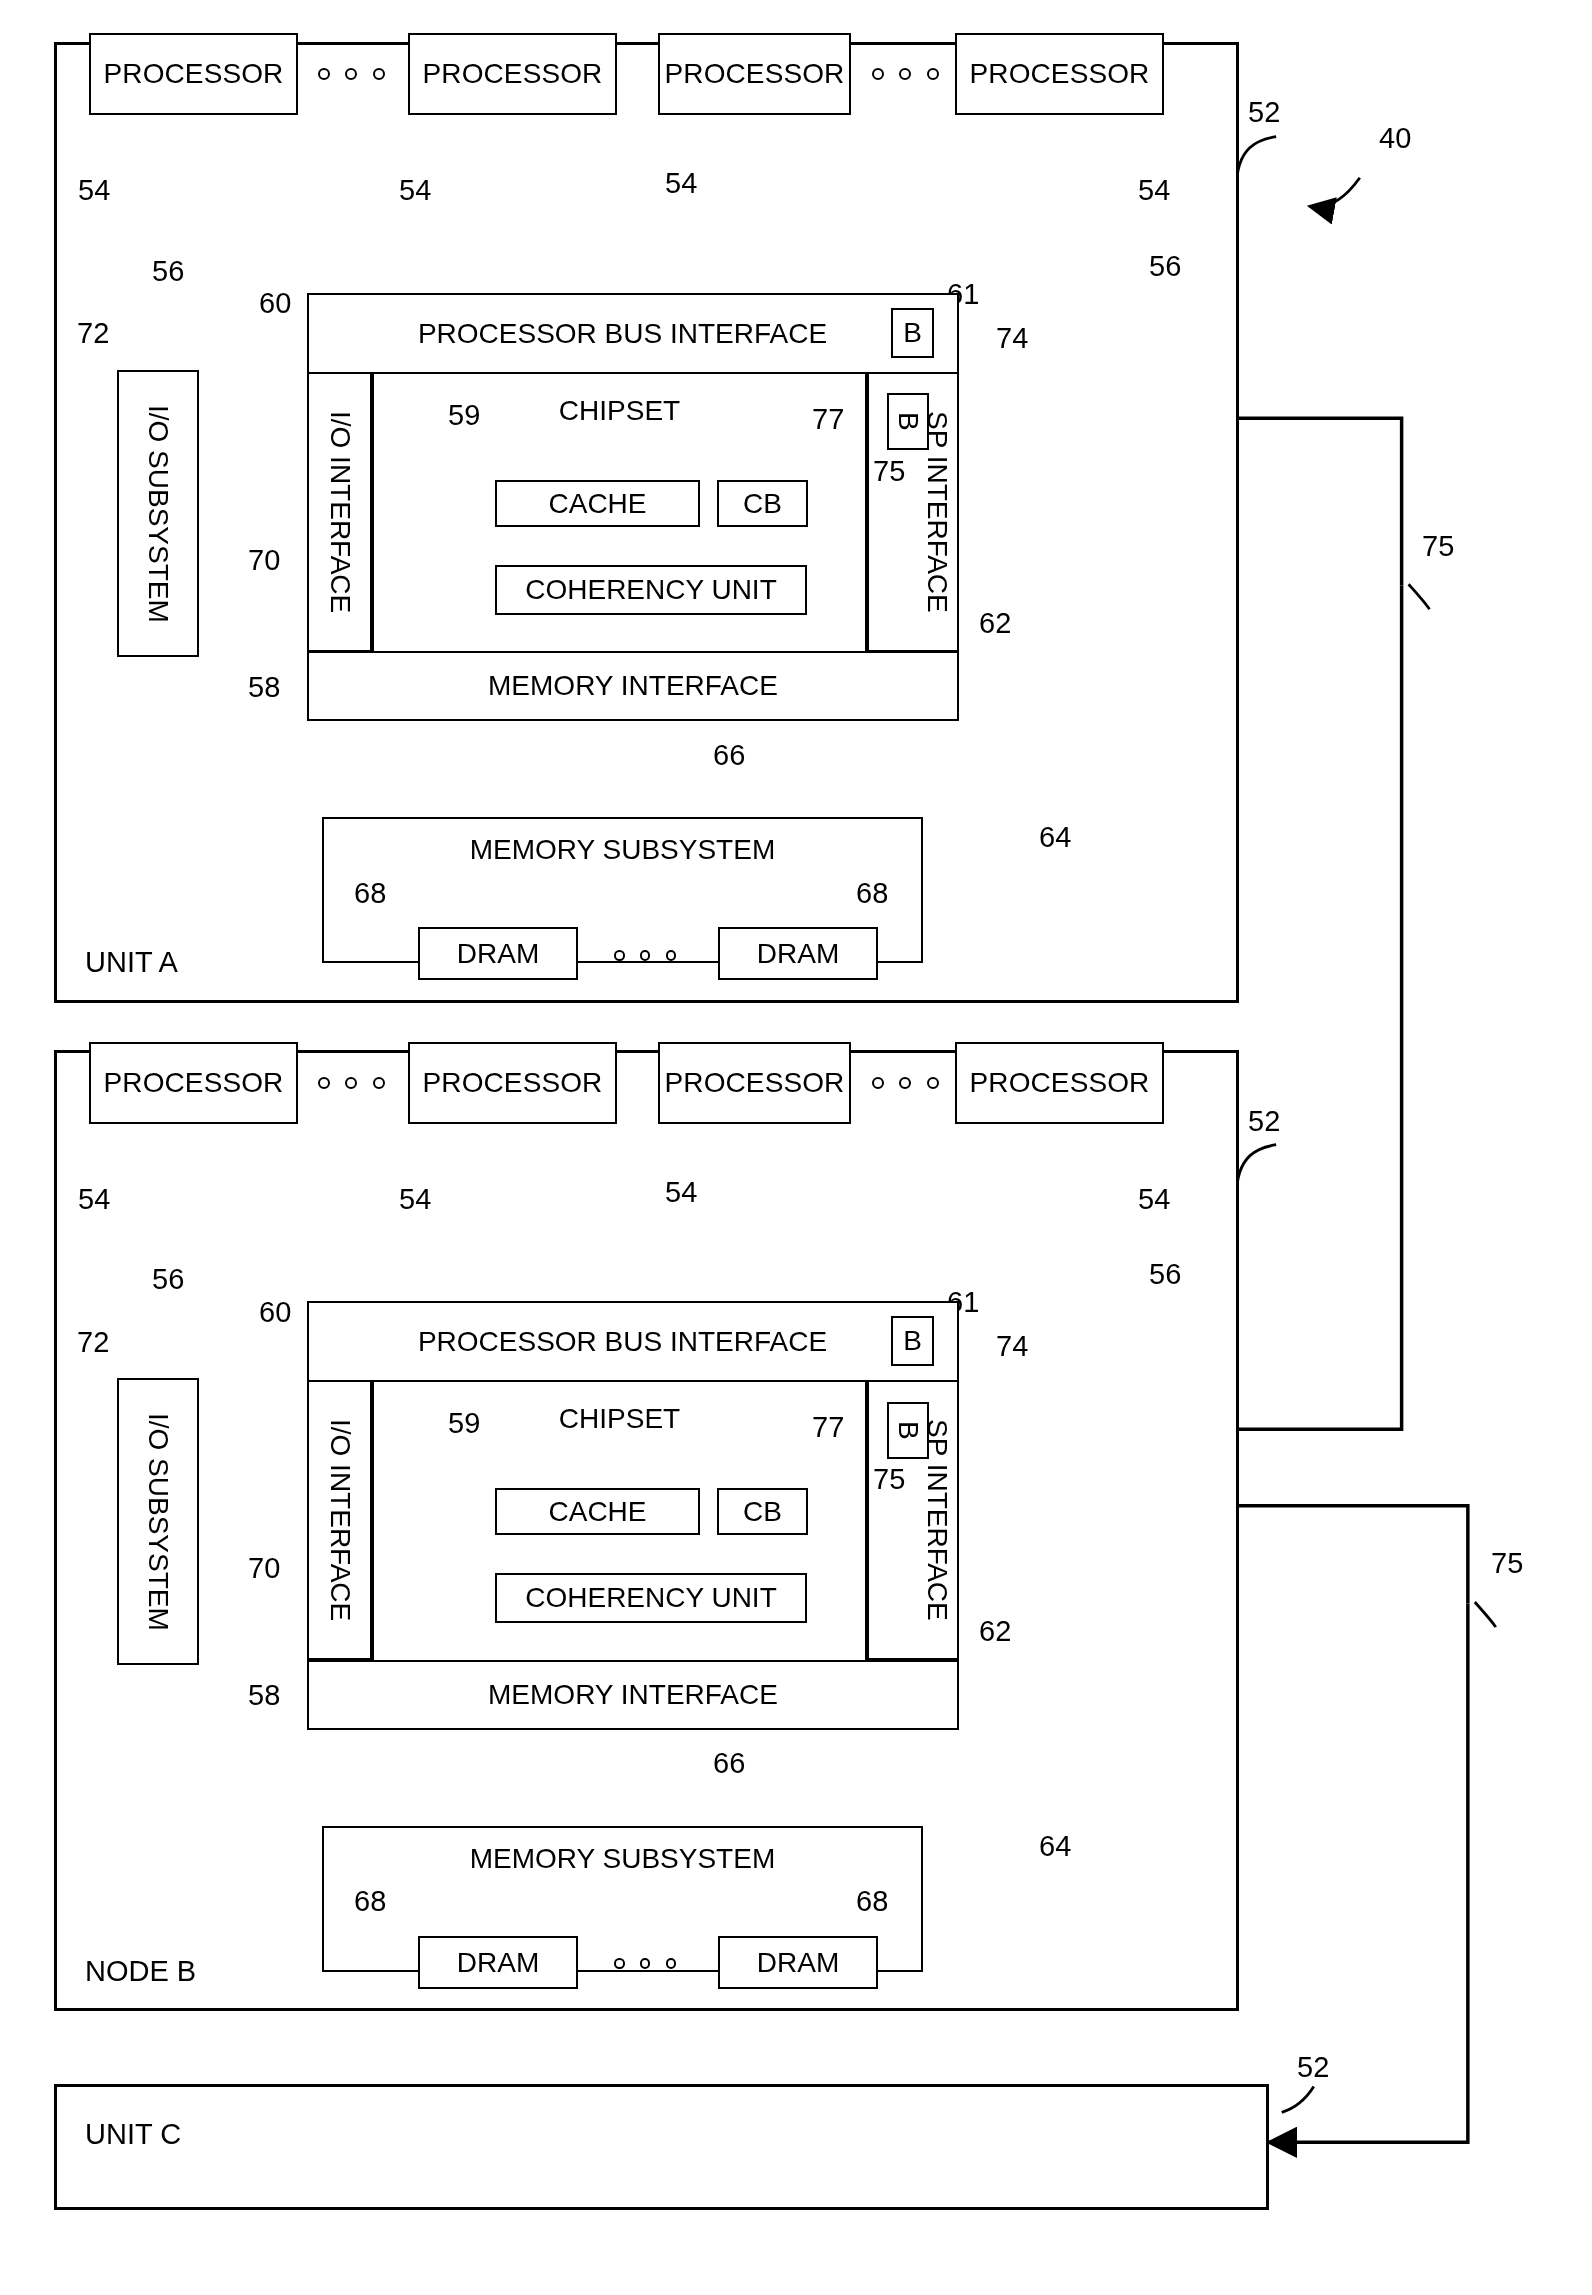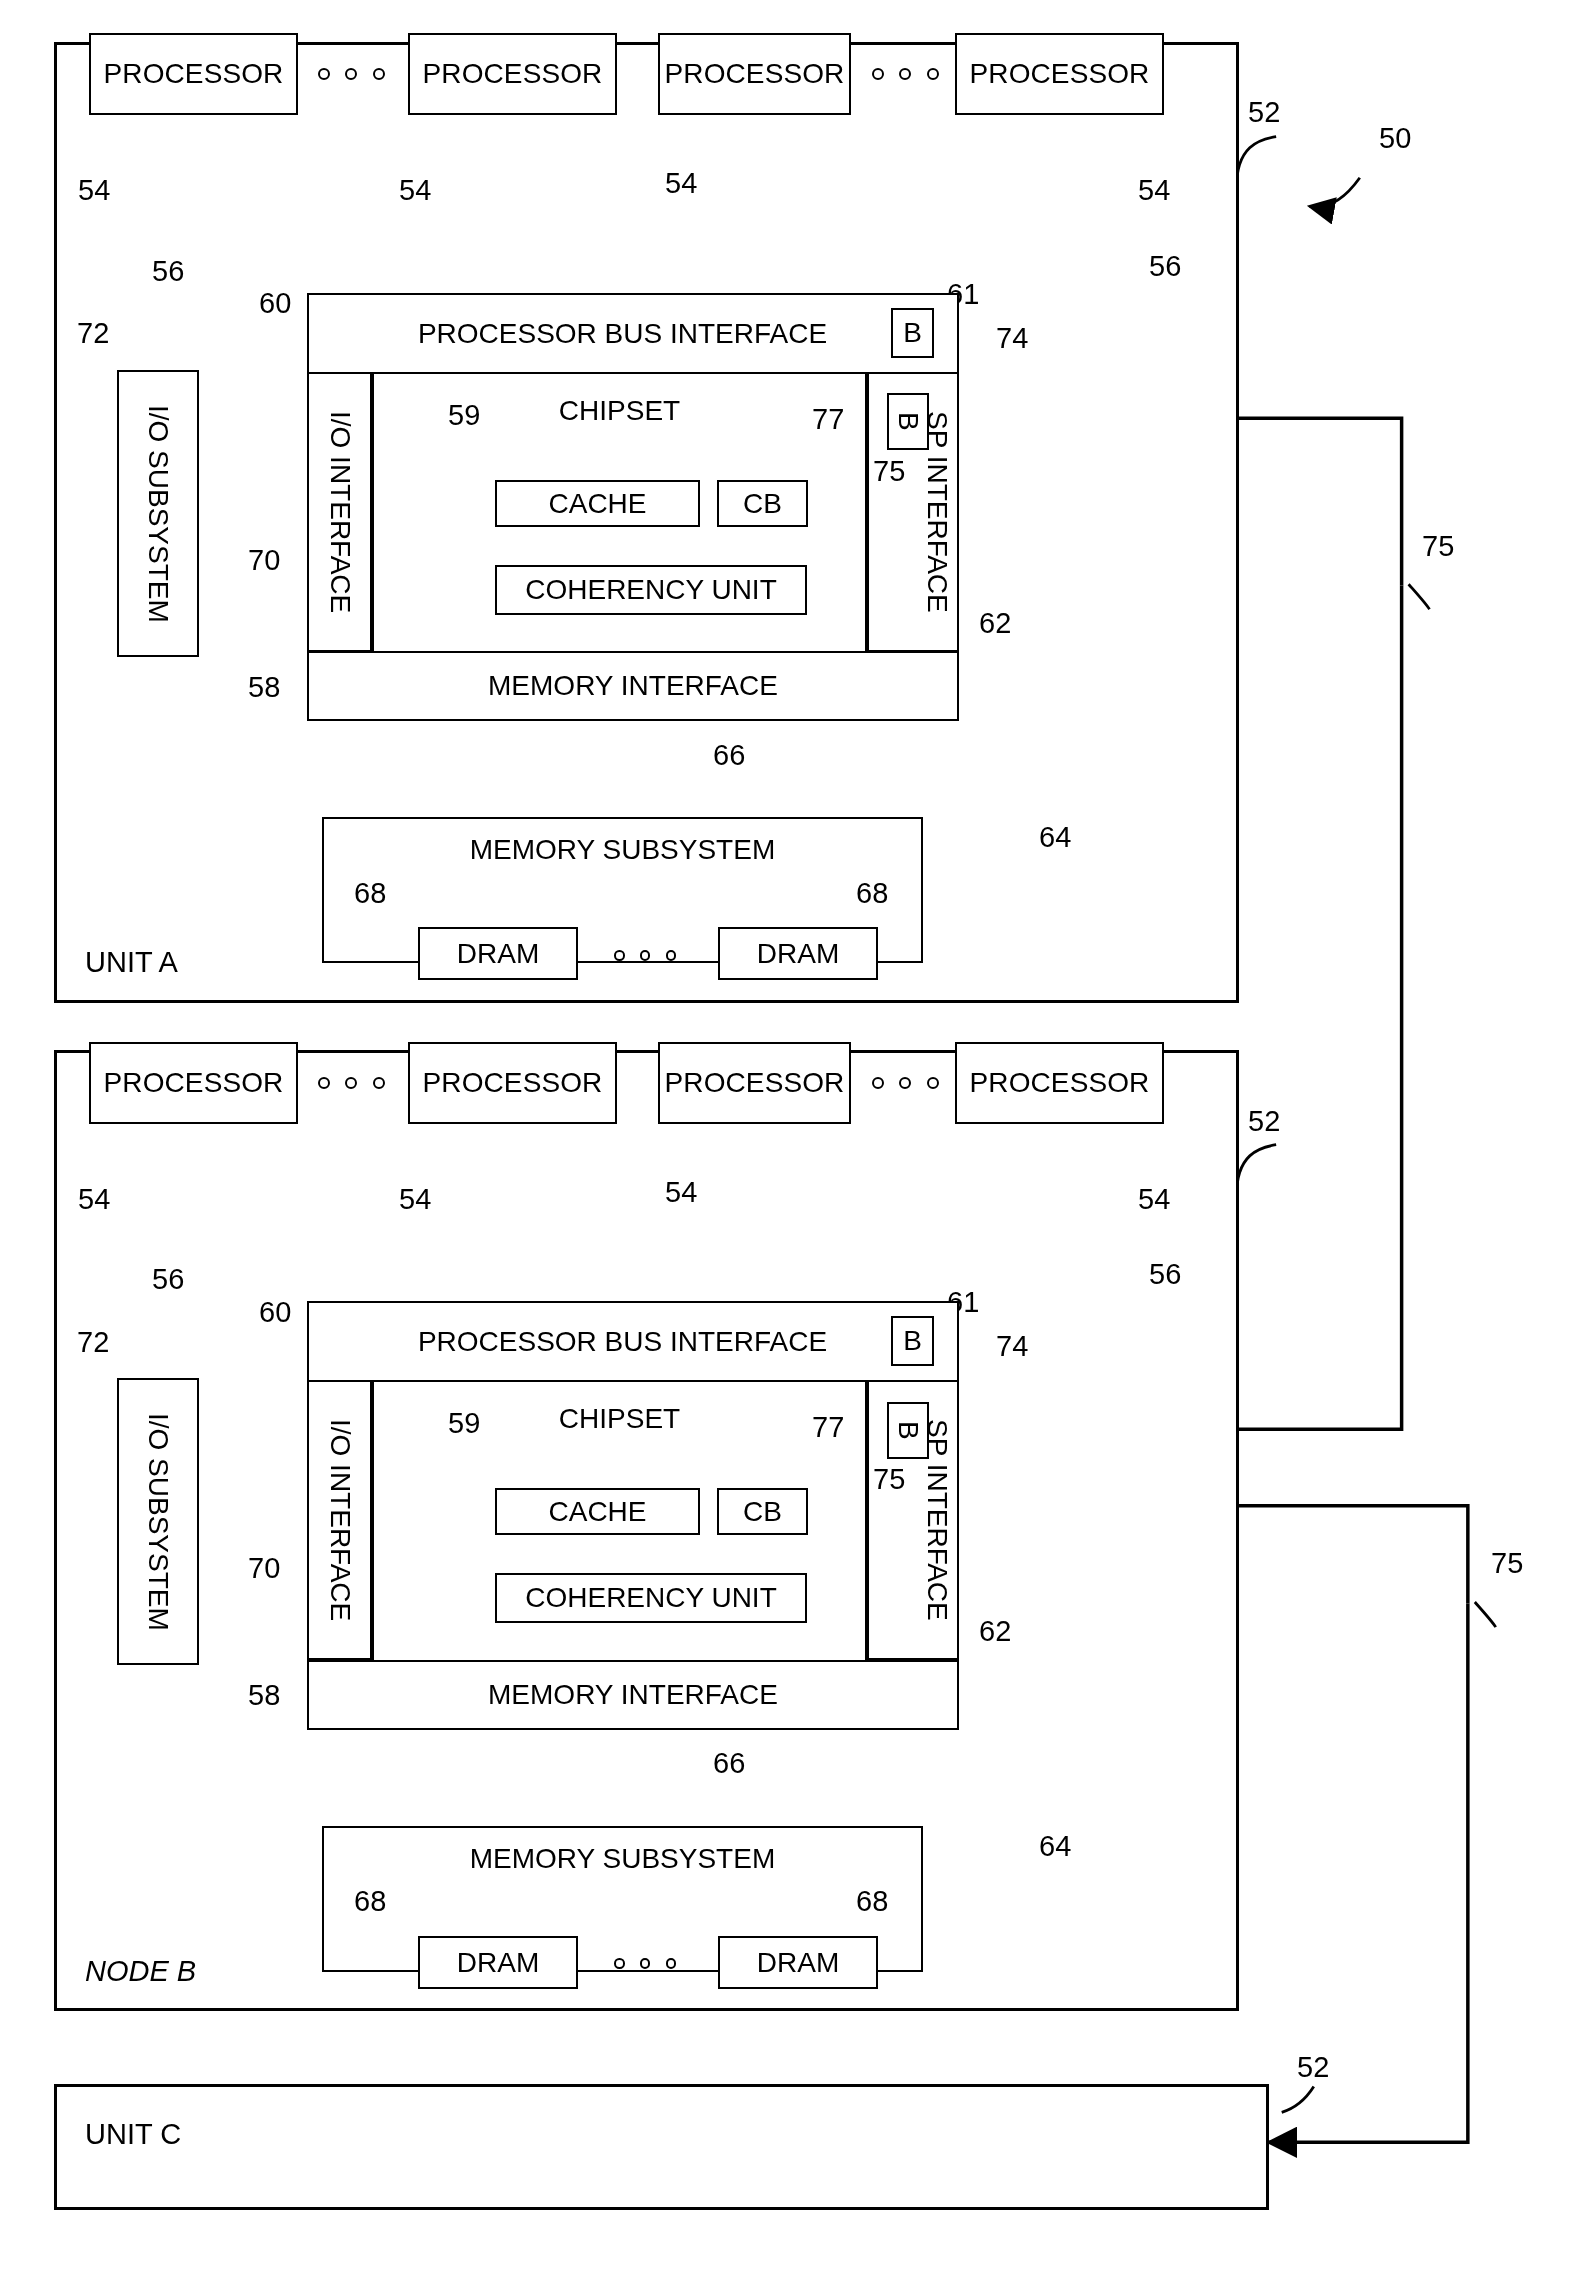--- a/index.html
+++ b/index.html
@@ -129,21 +129,21 @@
       <path d="M2115,2298 C2130,2315 2140,2326 2145,2334" stroke-width="4"></path>
 
       <path d="M1884,2993 C1872,3012 1858,3024 1838,3030" stroke-width="4"></path>
     </g>
   </svg>
 
   <div class="nodeframe" style="left:54px;top:42px;width:1185px;height:961px;"></div>
   <div class="nodename" style="left:85px;top:946px;">UNIT A</div>
   <div class="refnum" style="left:1248px;top:96px;">52</div>
 
-  <div class="refnum" style="left:1379px;top:122px;">50</div>
+  <div class="refnum" style="left:1379px;top:122px;">40</div>
 
   <div class="box proc" style="left:89px;top:33px;width:209px;height:82px;">PROCESSOR</div>
   <div class="dots" style="left:318px;top:68px;">
     <i></i>
       <i></i>
       <i></i>
   </div>
   <div class="box proc" style="left:408px;top:33px;width:209px;height:82px;">PROCESSOR</div>
   <div class="box proc" style="left:658px;top:33px;width:193px;height:82px;">PROCESSOR</div>
   <div class="dots" style="left:872px;top:68px;">
@@ -215,21 +215,21 @@
   <div class="dots sm" style="left:614px;top:950px;">
     <i></i>
       <i></i>
       <i></i>
   </div>
   <div class="box" style="left:718px;top:927px;width:160px;height:53px;font-size:28px;">DRAM</div>
 
   <div class="refnum" style="left:1422px;top:530px;">75</div>
 
   <div class="nodeframe" style="left:54px;top:1050px;width:1185px;height:961px;"></div>
-  <div class="nodename" style="left:85px;top:1955px;font-style:italic;">NODE B</div>
+  <div class="nodename" style="left:85px;top:1955px;">NODE B</div>
   <div class="refnum" style="left:1248px;top:1105px;">52</div>
 
   <div class="box proc" style="left:89px;top:1042px;width:209px;height:82px;">PROCESSOR</div>
   <div class="dots" style="left:318px;top:1077px;">
     <i></i>
       <i></i>
       <i></i>
   </div>
   <div class="box proc" style="left:408px;top:1042px;width:209px;height:82px;">PROCESSOR</div>
   <div class="box proc" style="left:658px;top:1042px;width:193px;height:82px;">PROCESSOR</div>

